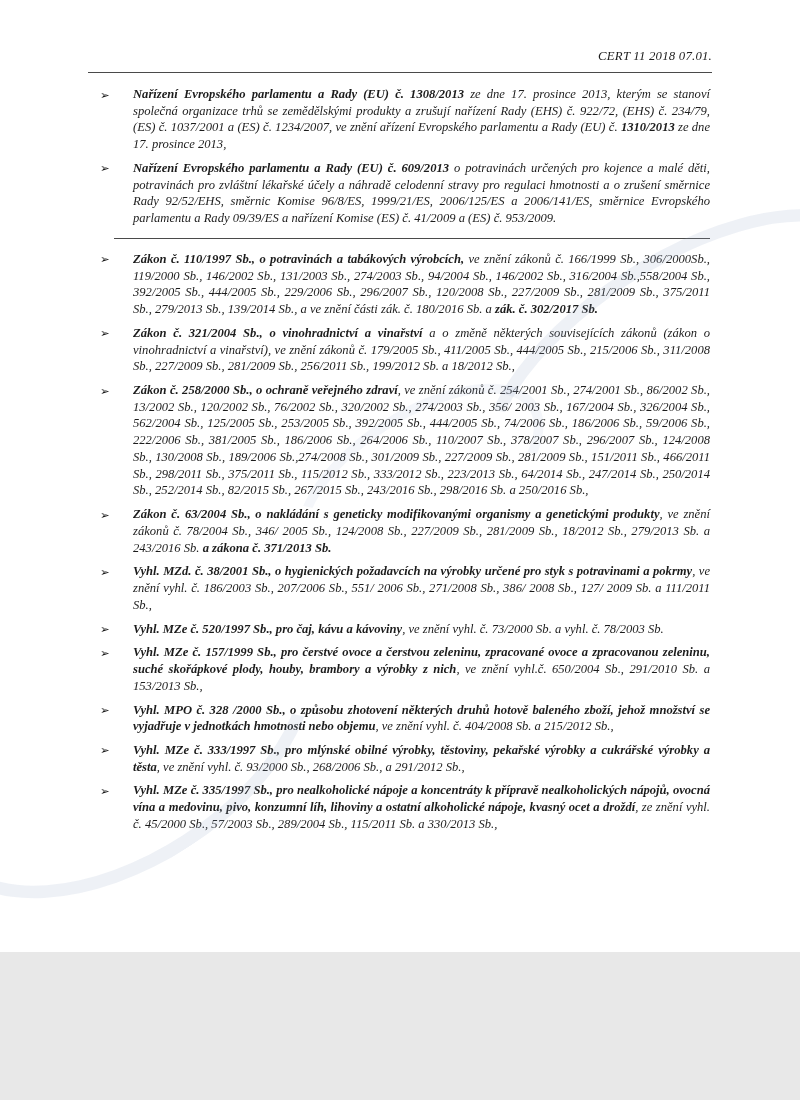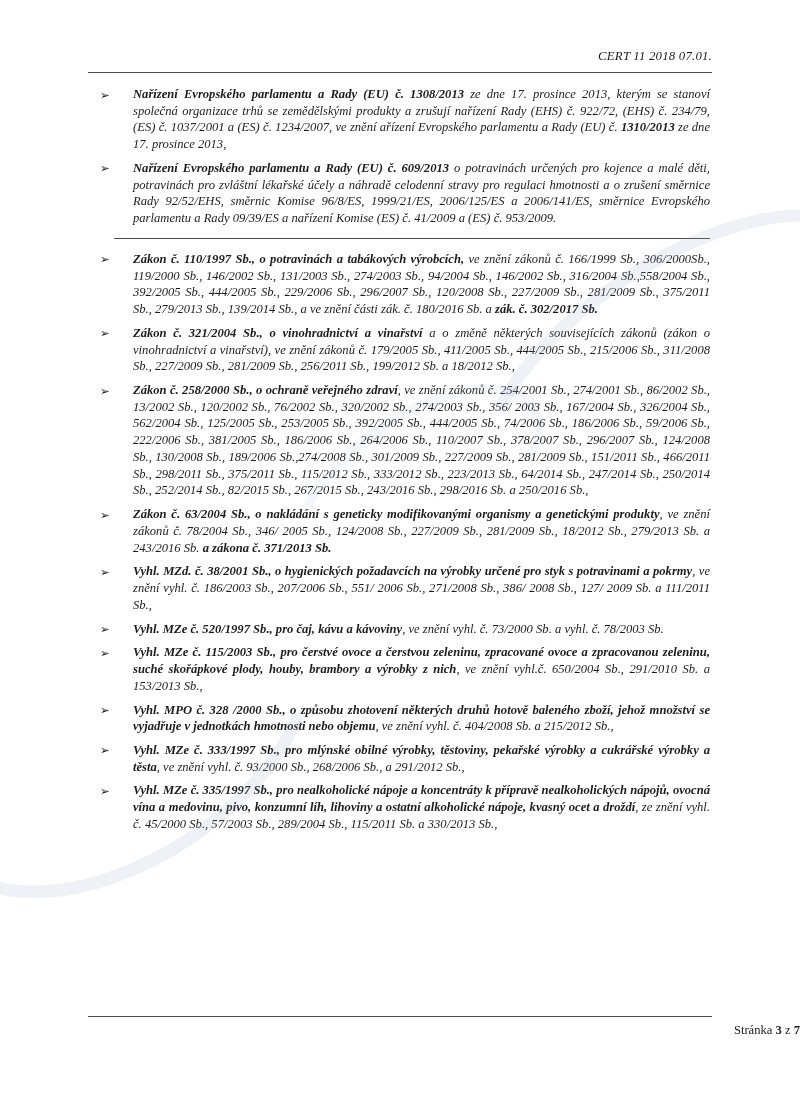--- a/index.html
+++ b/index.html
@@ -1,18 +1,18 @@
 <!DOCTYPE html>
 <html><head>
 <meta charset="utf-8">
 <style>
   html,body{margin:0;padding:0;background:#e8e8e8;}
   .page{
     position:relative;
-    width:800px;height:1100px;
+    width:800px;height:952px;
     margin:0 auto;
     background:#ffffff;
     overflow:hidden;
     font-family:"Liberation Serif","DejaVu Serif",serif;
     color:#1c1c1c;
   }
   
   .wm-arc{position:absolute;border:13px solid rgba(150,170,200,0.16);border-radius:50%;pointer-events:none;}
   .wm-arc.a1{width:430px;height:190px;top:255px;right:-110px;transform:rotate(-33deg);
              border-left-color:transparent;border-bottom-color:transparent;}
@@ -78,21 +78,21 @@
       <div class="list-item">
         <span class="marker">➢</span>
         <div class="item-text"><span class="b">Vyhl. MZd. č. 38/2001 Sb., o hygienických požadavcích na výrobky určené pro styk s potravinami a pokrmy</span><span>, ve znění vyhl. č. 186/2003 Sb., 207/2006 Sb., 551/ 2006 Sb., 271/2008 Sb., 386/ 2008 Sb., 127/ 2009 Sb. a  111/2011 Sb.,</span></div>
       </div>
       <div class="list-item">
         <span class="marker">➢</span>
         <div class="item-text"><span class="b">Vyhl. MZe č. 520/1997 Sb., pro čaj, kávu a kávoviny</span><span>, ve znění vyhl. č. 73/2000 Sb. a vyhl. č. 78/2003 Sb.</span></div>
       </div>
       <div class="list-item">
         <span class="marker">➢</span>
-        <div class="item-text"><span class="b">Vyhl. MZe č. 115/2003 Sb., pro čerstvé ovoce a čerstvou zeleninu, zpracované ovoce a zpracovanou zeleninu, suché skořápkové plody, houby, brambory a výrobky z nich</span><span>, ve znění vyhl.č. 650/2004 Sb., 291/2010 Sb. a 153/2013 Sb.,</span></div>
+        <div class="item-text"><span class="b">Vyhl. MZe č. 157/1999 Sb., pro čerstvé ovoce a čerstvou zeleninu, zpracované ovoce a zpracovanou zeleninu, suché skořápkové plody, houby, brambory a výrobky z nich</span><span>, ve znění vyhl.č. 650/2004 Sb., 291/2010 Sb. a 153/2013 Sb.,</span></div>
       </div>
       <div class="list-item">
         <span class="marker">➢</span>
         <div class="item-text"><span class="b">Vyhl. MPO č. 328 /2000 Sb., o způsobu zhotovení některých druhů hotově baleného zboží, jehož množství se vyjadřuje v jednotkách hmotnosti nebo objemu</span><span>, ve znění vyhl. č. 404/2008 Sb. a 215/2012 Sb.,</span></div>
       </div>
       <div class="list-item">
         <span class="marker">➢</span>
         <div class="item-text"><span class="b">Vyhl. MZe č. 333/1997 Sb., pro mlýnské obilné výrobky, těstoviny, pekařské výrobky a cukrářské výrobky a těsta</span><span>, ve znění vyhl. č. 93/2000 Sb., 268/2006 Sb., a 291/2012 Sb.,</span></div>
       </div>
       <div class="list-item">

